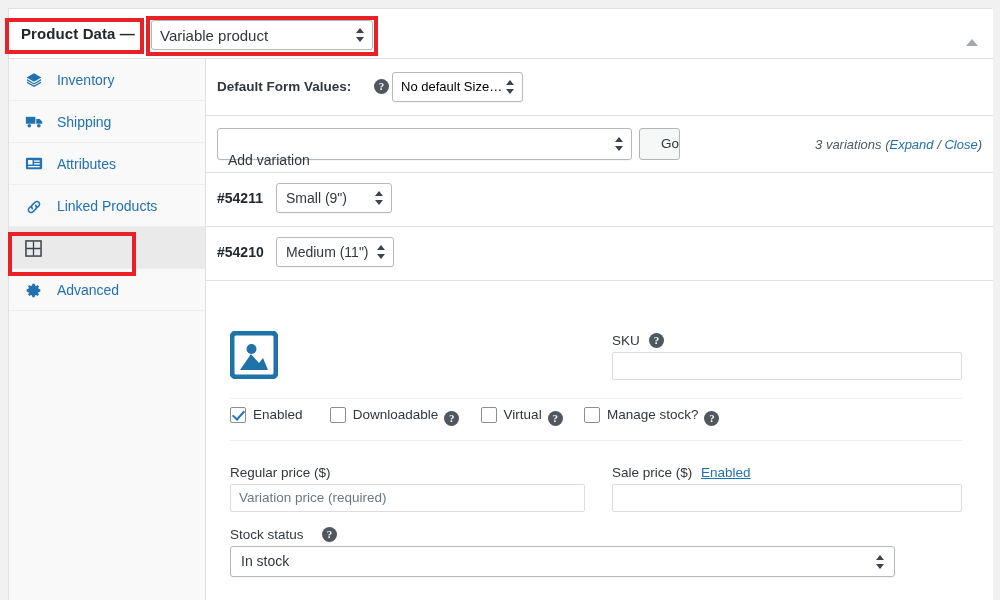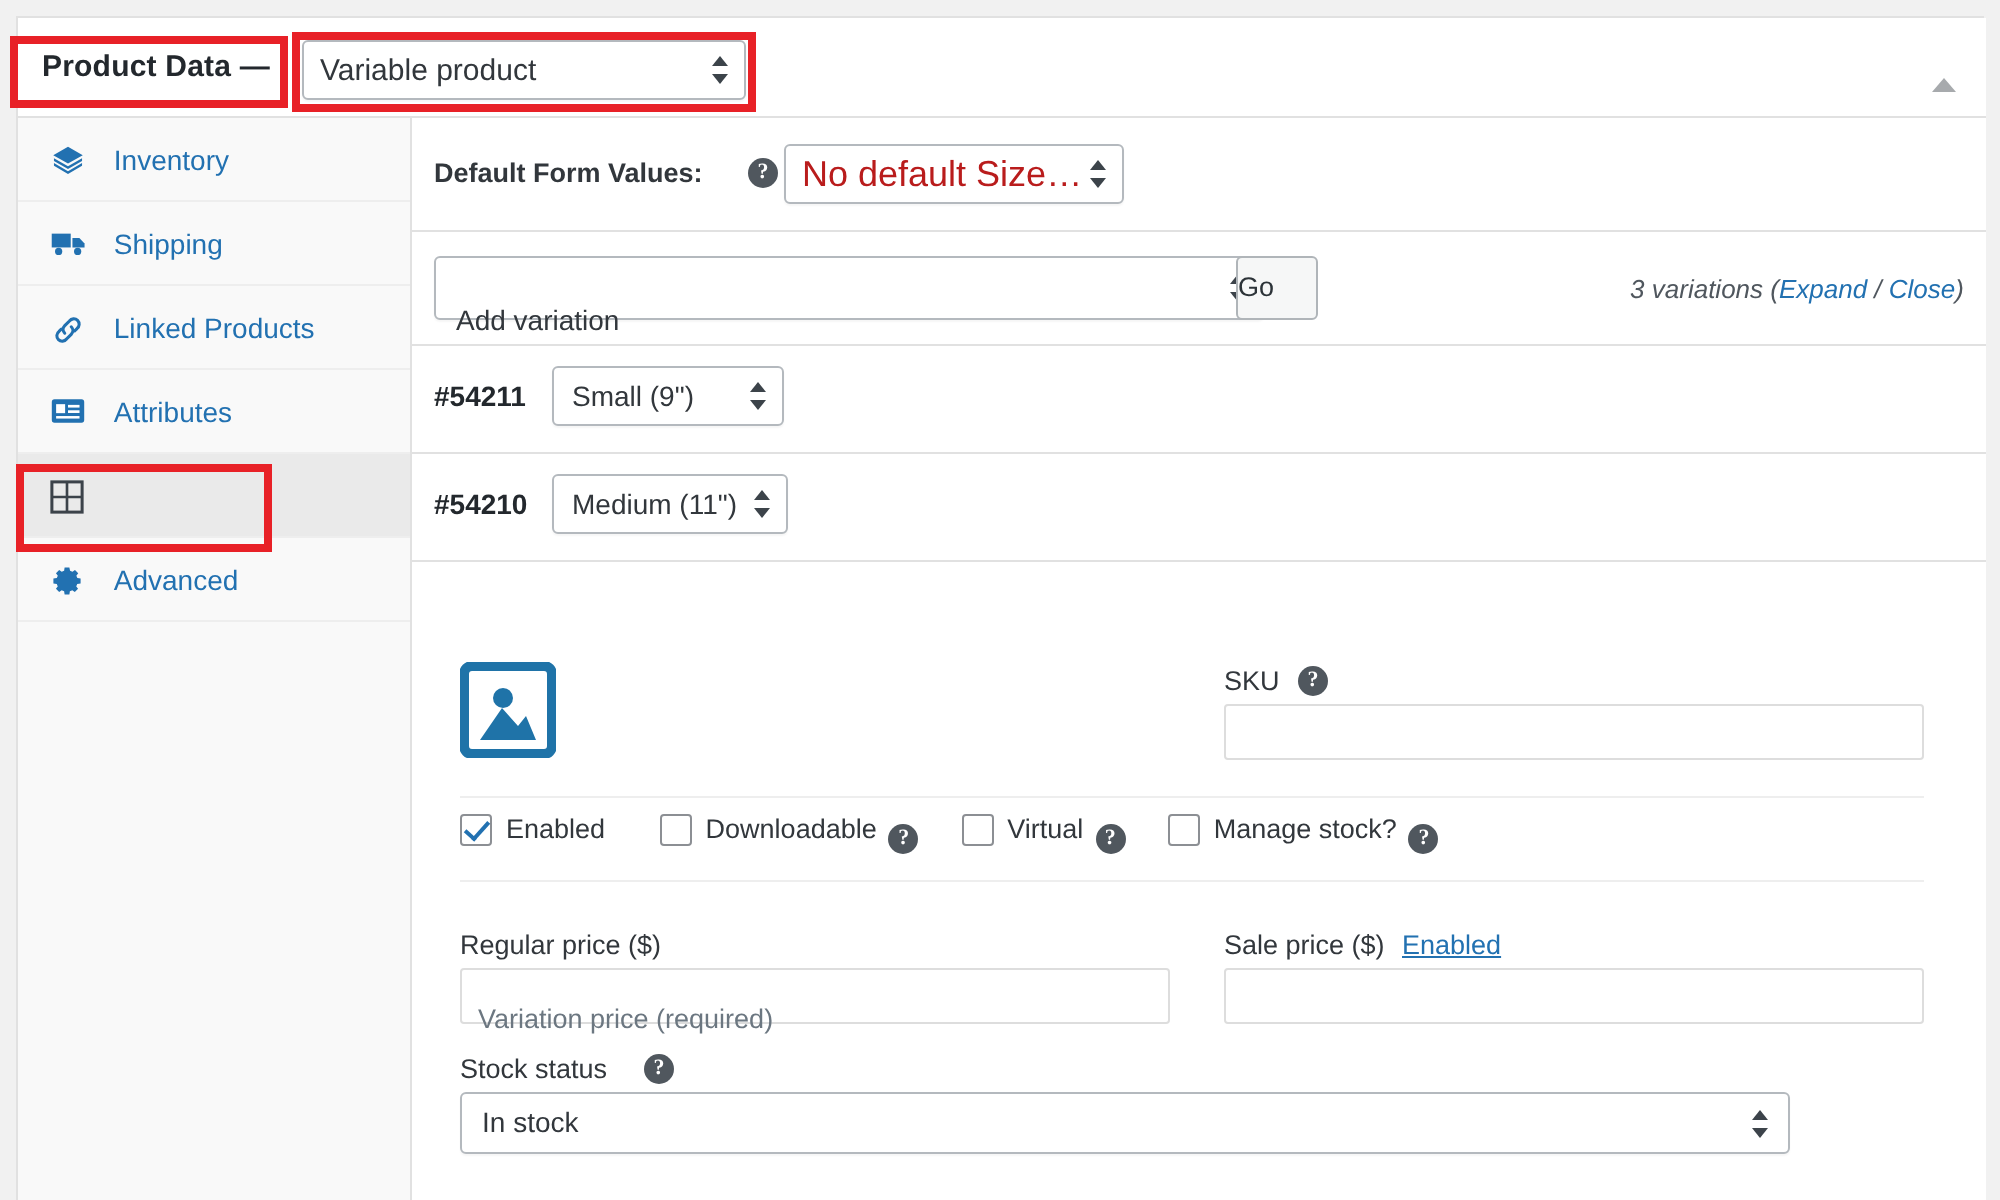--- a/index.html
+++ b/index.html
@@ -81,36 +81,36 @@
     position:absolute;font-weight:bold;color:#32373c;font-size:13.5px;
   }
   .help{
     display:inline-block;width:15px;height:15px;border-radius:50%;
     background:#50575e;color:#fff;font-size:11px;font-weight:bold;
     line-height:15px;text-align:center;font-family:"Liberation Serif",serif;
     vertical-align:-2px;cursor:pointer;
   }
   .mini-select{
     position:absolute;background:#fff;border:1px solid #b4b9be;border-radius:3px;
-    box-sizing:border-box;font-size:18px;color:#b91c1c;
+    box-sizing:border-box;font-size:13px;color:#000000;
     padding:0 20px 0 8px;box-shadow:0 1px 1px rgba(0,0,0,.04);
   }
   .row-add{
     position:relative;height:56px;border-bottom:1px solid #e1e1e1;
   }
   .add-select{
     position:absolute;left:11px;top:12px;width:415px;height:32px;
     line-height:30px;font-size:14px;
     background:#fff;border:1px solid #b4b9be;border-radius:3px;
     box-sizing:border-box;padding:16px 24px 0 10px;color:#32373c;
     box-shadow:0 1px 1px rgba(0,0,0,.04);
   }
   .go-btn{
-    position:absolute;left:412px;top:12px;width:41px;height:32px;
-    line-height:30px;text-align:left;font-size:13.5px;color:#2c3338;
+    position:absolute;left:433px;top:12px;width:41px;height:32px;
+    line-height:30px;text-align:right;font-size:13.5px;color:#2c3338;
     background:#f6f7f7;border:1px solid #b0b5b9;border-radius:3px;
     box-sizing:border-box;cursor:pointer;
   }
   .var-count{
     position:absolute;right:11px;top:21px;font-style:italic;
     font-size:13px;color:#50575e;
   }
   .var-count a{color:#2271b1;text-decoration:none;font-style:italic;}
   .var-row{
     position:relative;height:53px;border-bottom:1px solid #e1e1e1;
@@ -125,21 +125,21 @@
     padding:0 22px 0 9px;box-shadow:0 1px 1px rgba(0,0,0,.04);
   }
   
   .detail{position:relative;}
   .img-ph{
     position:absolute;left:24px;top:50px;width:48px;height:48px;cursor:pointer;
   }
   .sku-lbl{position:absolute;left:406px;top:52px;font-size:13.5px;color:#32373c;}
   .txt-input{
     position:absolute;background:#fff;border:1px solid #ddd;border-radius:2px;
-    box-sizing:border-box;font-size:13.5px;color:#50575e;padding:12px 8px;
+    box-sizing:border-box;font-size:13.5px;color:#50575e;padding:0 8px;
   }
   .sku-input{left:406px;top:71px;width:350px;height:28px;line-height:26px;}
   .cb-divider{
     position:absolute;left:24px;top:117px;width:732px;height:1px;background:#eee;
   }
   .cbrow{position:absolute;top:126px;left:24px;height:20px;}
   .cbox{
     display:inline-block;width:16px;height:16px;background:#fff;
     border:1px solid #8c8f94;border-radius:2px;box-sizing:border-box;
     vertical-align:-3px;position:relative;cursor:pointer;
@@ -197,41 +197,41 @@
             <path d="M13 4.5h4l3 3.2V10h-7V4.5z" fill="#2271b1"></path>
             <circle cx="5" cy="12.3" r="2.1" fill="#2271b1"></circle>
             <circle cx="16" cy="12.3" r="2.1" fill="#2271b1"></circle>
           </svg>
       </span>
       <span class="side-label">Shipping</span>
     </div>
 
     <div class="side-item">
       <span class="ico">
-        <svg width="18" height="18" viewBox="0 0 20 20">
-            <g fill="none" stroke="#2271b1" stroke-width="1.7" stroke-linecap="round">
-              <path d="M8.2 11.8a3 3 0 0 1 0-4.2l2.6-2.6a3 3 0 1 1 4.2 4.2l-1.3 1.3"></path>
-              <path d="M11.8 8.2a3 3 0 0 1 0 4.2l-2.6 2.6a3 3 0 1 1-4.2-4.2l1.3-1.3"></path>
-            </g>
-          </svg>
-      </span>
-      <span class="side-label">Linked Products</span>
-    </div>
-
-    <div class="side-item">
-      <span class="ico">
         <svg width="18" height="15" viewBox="0 0 20 16">
             <rect x="1" y="1.5" width="18" height="13" rx="1.5" fill="#2271b1"></rect>
             <rect x="3.4" y="4.2" width="5" height="5" fill="#fff"></rect>
             <rect x="10" y="4.6" width="6.4" height="1.5" fill="#fff"></rect>
             <rect x="10" y="7.6" width="6.4" height="1.5" fill="#fff"></rect>
             <rect x="3.4" y="10.8" width="13" height="1.4" fill="#fff"></rect>
           </svg>
       </span>
       <span class="side-label">Attributes</span>
+    </div>
+
+    <div class="side-item">
+      <span class="ico">
+        <svg width="18" height="18" viewBox="0 0 20 20">
+            <g fill="none" stroke="#2271b1" stroke-width="1.7" stroke-linecap="round">
+              <path d="M8.2 11.8a3 3 0 0 1 0-4.2l2.6-2.6a3 3 0 1 1 4.2 4.2l-1.3 1.3"></path>
+              <path d="M11.8 8.2a3 3 0 0 1 0 4.2l-2.6 2.6a3 3 0 1 1-4.2-4.2l1.3-1.3"></path>
+            </g>
+          </svg>
+      </span>
+      <span class="side-label">Linked Products</span>
     </div>
 
     <div class="side-item active">
       <span class="ico">
         <svg width="17" height="17" viewBox="0 0 18 18">
             <rect x="1" y="1" width="16" height="16" fill="none" stroke="#3c434a" stroke-width="1.6"></rect>
             <path d="M9 1.5v15M1.5 9h15" stroke="#3c434a" stroke-width="1.4"></path>
           </svg>
       </span>
     </div>

